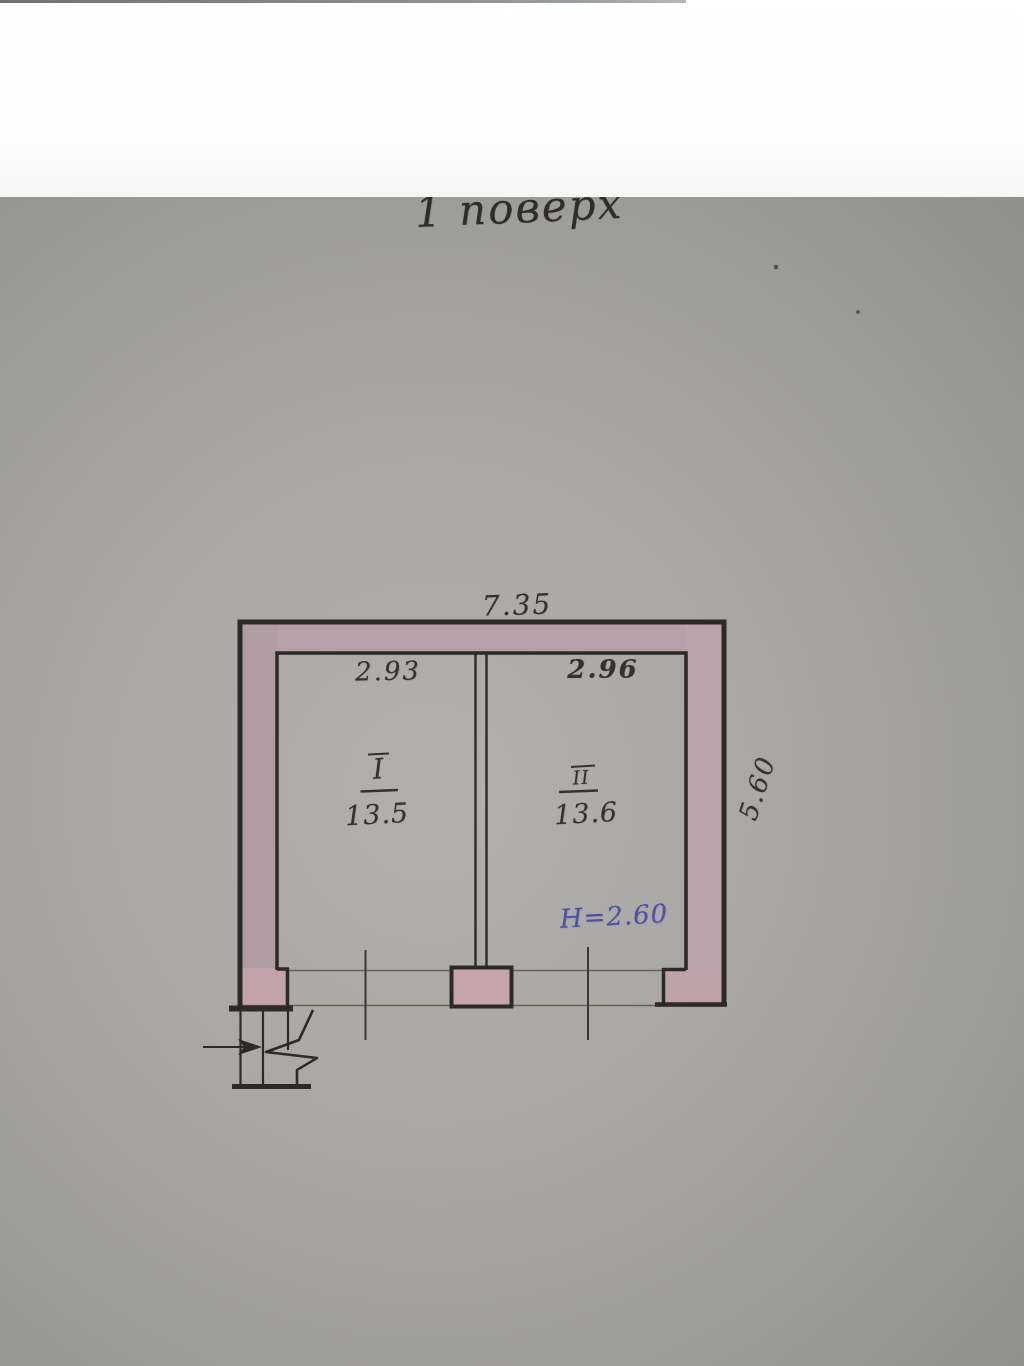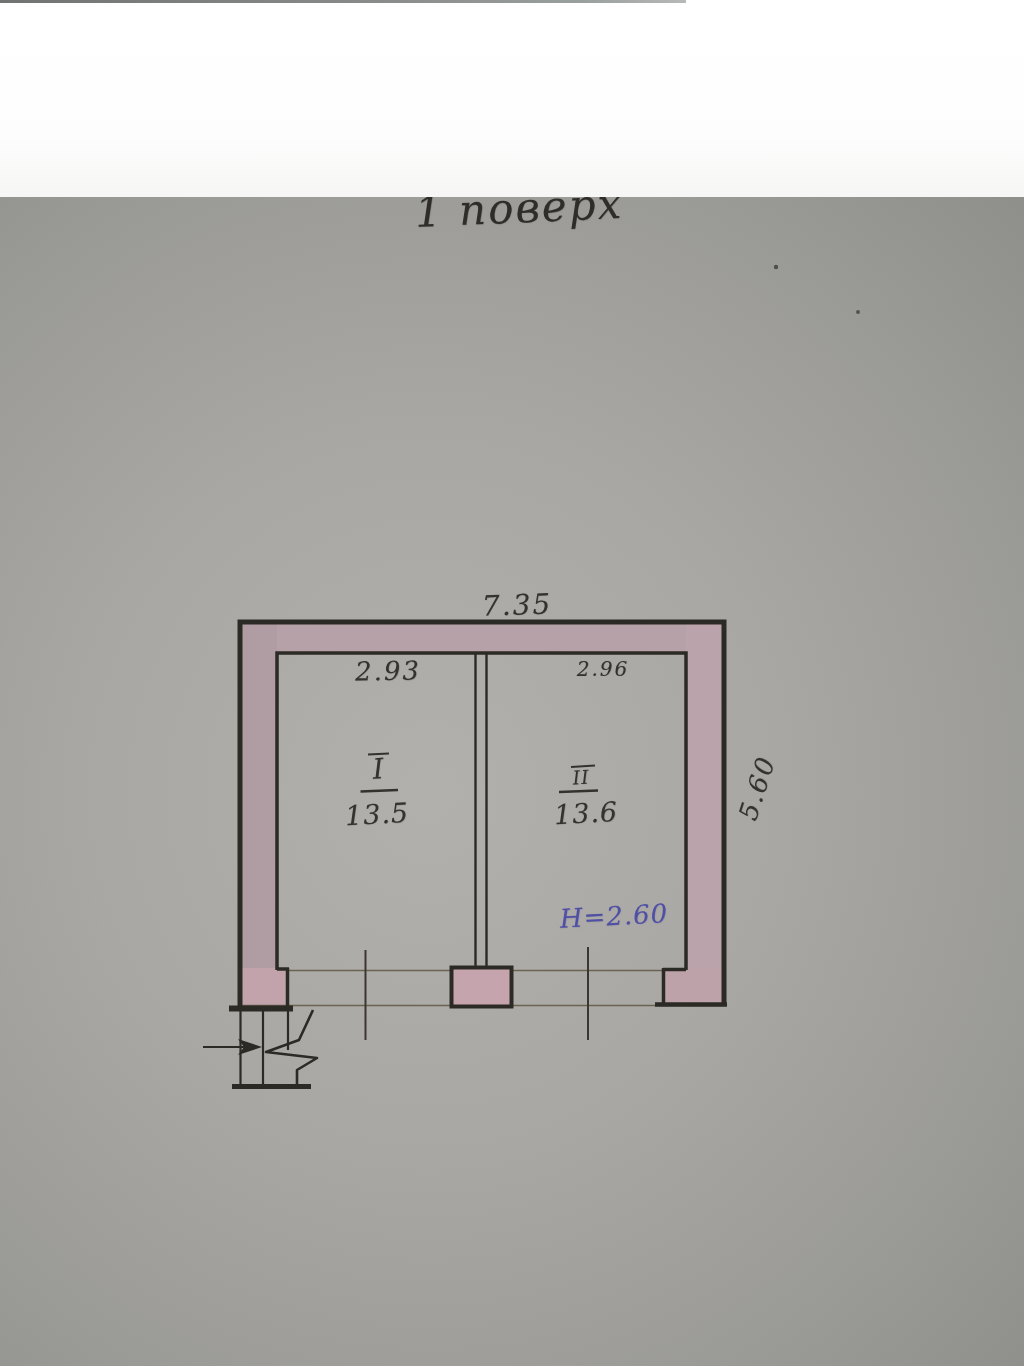--- a/index.html
+++ b/index.html
@@ -12,21 +12,21 @@
   }
   .plan{position:absolute;left:0;top:0;width:1024px;height:1366px;filter:blur(0.25px);}
   .t{
     position:absolute;color:#34322d;font-style:italic;white-space:nowrap;
     text-shadow:0.4px 0.4px 0.7px rgba(52,50,45,0.35);
   }
   .title{left:519px;top:208px;font-size:42px;letter-spacing:2px;color:#2f2d2a;
          transform:translate(-50%,-50%) rotate(-2.5deg);z-index:2;}
   .dim-top{left:517px;top:605px;font-size:28px;letter-spacing:2px;transform:translate(-50%,-50%) rotate(-2deg);}
   .dim-r1{left:388px;top:671px;font-size:26px;letter-spacing:2px;transform:translate(-50%,-50%) rotate(-1deg);}
-  .dim-r2{left:603px;top:669px;font-size:20px;letter-spacing:2px;transform:translate(-50%,-50%);}
+  .dim-r2{left:603px;top:669px;font-size:26px;letter-spacing:2px;transform:translate(-50%,-50%);font-weight:bold;}
   .dim-side{left:757px;top:788px;font-size:26px;letter-spacing:2px;transform:translate(-50%,-50%) rotate(-72deg);}
   .room1-num{left:378px;top:769px;font-size:28px;transform:translate(-50%,-50%) rotate(-4deg);}
   .room1-area{left:377px;top:814px;font-size:27px;letter-spacing:1px;transform:translate(-50%,-50%) rotate(-3deg);}
   .room2-num{left:581px;top:777px;font-size:19px;letter-spacing:1px;transform:translate(-50%,-50%) rotate(-4deg);}
   .room2-area{left:586px;top:813px;font-size:27px;letter-spacing:1px;transform:translate(-50%,-50%) rotate(-3deg);}
   .height-note{left:614px;top:916px;font-size:26px;letter-spacing:1px;color:#4f4fa4;
                text-shadow:0.4px 0.4px 0.8px rgba(79,79,164,0.4);
                transform:translate(-50%,-50%) rotate(-3deg);}
   .white-band{position:absolute;left:0;top:0;width:1024px;height:197px;z-index:5;
               background:linear-gradient(#ffffff 0%,#fdfdfd 70%,#f6f6f5 100%);}

